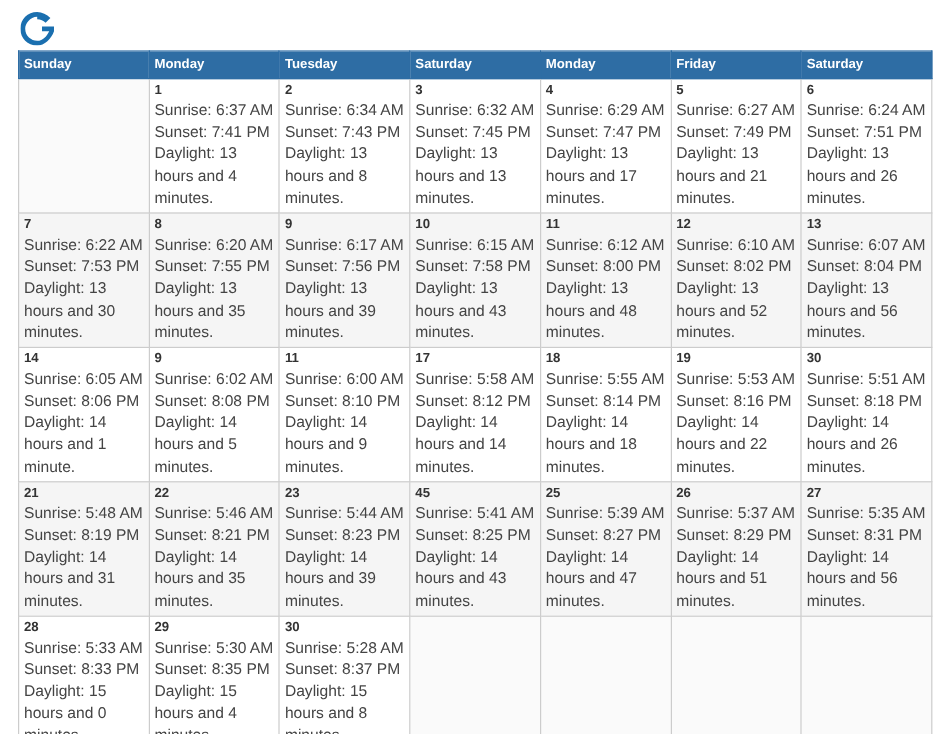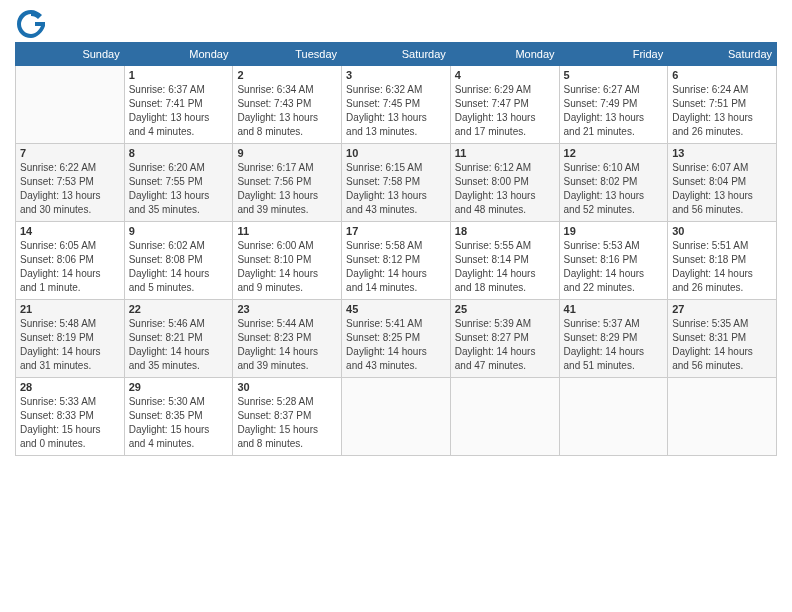--- a/index.html
+++ b/index.html
@@ -54,42 +54,42 @@
     }
     table {
       width: 100%;
       border-collapse: collapse;
       table-layout: fixed;
     }
     thead tr th {
       background-color: #2e6da4;
       color: white;
       font-size: 11px;
-      font-weight: normal;
+      font-weight: bold;
       padding: 5px 4px;
-      text-align: right;
+      text-align: left;
       border: 1px solid #2e6da4;
     }
     tbody tr td {
       border: 1px solid #ccc;
       vertical-align: top;
       padding: 3px 4px;
       font-size: 9.5px;
       color: #333;
       height: 78px;
     }
     tbody tr td .day-num {
       font-size: 11px;
       font-weight: bold;
       display: block;
       margin-bottom: 2px;
     }
     tbody tr td .day-info {
       line-height: 1.4;
-      font-size: 10px;
+      font-size: 13px;
       color: #444;
     }
     tbody tr:nth-child(even) td {
       background-color: #f5f5f5;
     }
     tbody tr td.empty {
       background: #fafafa;
     }
   </style>
 </head>
@@ -227,21 +227,21 @@
           </td>
           <td>
             <span class="day-num">45</span>
             <div class="day-info">Sunrise: 5:41 AM<br>Sunset: 8:25 PM<br>Daylight: 14 hours and 43 minutes.</div>
           </td>
           <td>
             <span class="day-num">25</span>
             <div class="day-info">Sunrise: 5:39 AM<br>Sunset: 8:27 PM<br>Daylight: 14 hours and 47 minutes.</div>
           </td>
           <td>
-            <span class="day-num">41</span>
+            <span class="day-num">26</span>
             <div class="day-info">Sunrise: 5:37 AM<br>Sunset: 8:29 PM<br>Daylight: 14 hours and 51 minutes.</div>
           </td>
           <td>
             <span class="day-num">27</span>
             <div class="day-info">Sunrise: 5:35 AM<br>Sunset: 8:31 PM<br>Daylight: 14 hours and 56 minutes.</div>
           </td>
         </tr>
         <tr>
           <td>
             <span class="day-num">28</span>

